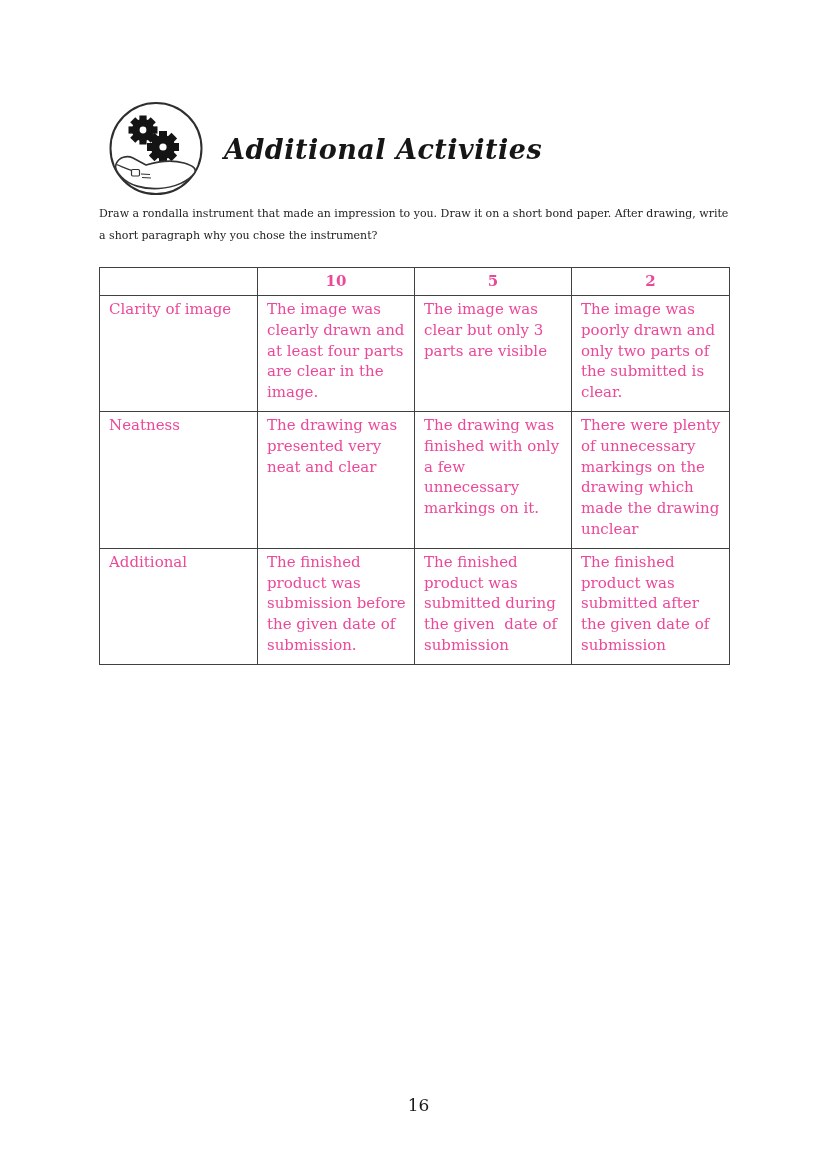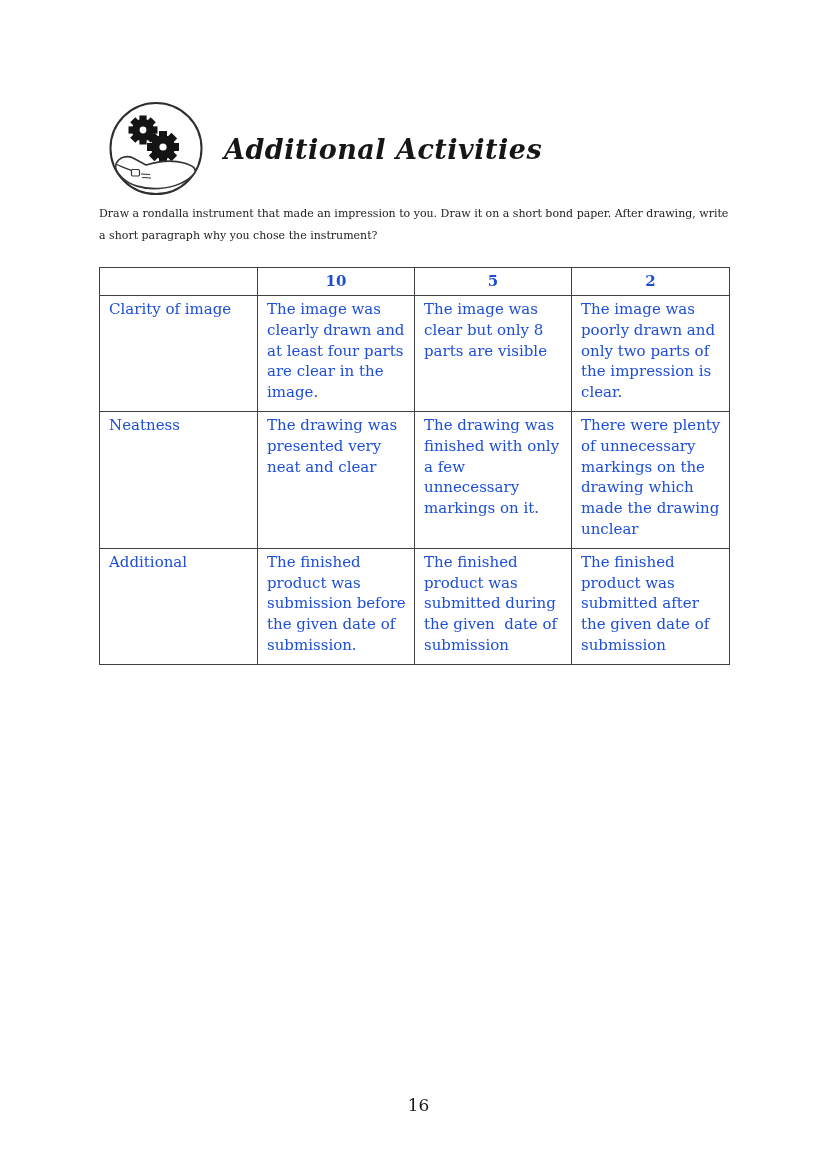--- a/index.html
+++ b/index.html
@@ -49,21 +49,21 @@
     table-layout: fixed;
   }
   table.rubric th,
   table.rubric td {
     border: 1px solid #414141;
     font-size: 15px;
     line-height: 20.8px;
     vertical-align: top;
     padding: 3px 7px 8px 9px;
     white-space: pre-wrap;
-    color: #1d4ed8;
+    color: #ec4899;
   }
   table.rubric th {
     font-weight: bold;
     text-align: center;
     vertical-align: middle;
     padding: 2px 4px;
   }
   tr.hdr  { height: 28px; }
   tr.r1   { height: 113px; }
   tr.r2   { height: 132px; }
@@ -135,22 +135,22 @@
     <tbody>
         <tr class="hdr">
       <th></th>
       <th>10</th>
       <th>5</th>
       <th>2</th>
     </tr>
     <tr class="r1">
       <td>Clarity of image</td>
       <td>The image was clearly drawn and at least four parts are clear in the image.</td>
-      <td>The image was clear but only 8 parts are visible</td>
-      <td>The image was poorly drawn and only two parts of the impression is clear.</td>
+      <td>The image was clear but only 3 parts are visible</td>
+      <td>The image was poorly drawn and only two parts of the submitted is clear.</td>
     </tr>
     <tr class="r2">
       <td>Neatness</td>
       <td>The drawing was presented very neat and clear</td>
       <td>The drawing was finished with only a few unnecessary markings on it.</td>
       <td>There were plenty of unnecessary markings on the drawing which made the drawing unclear</td>
     </tr>
     <tr class="r3">
       <td>Additional</td>
       <td>The finished product was submission before the given date of submission.</td>

